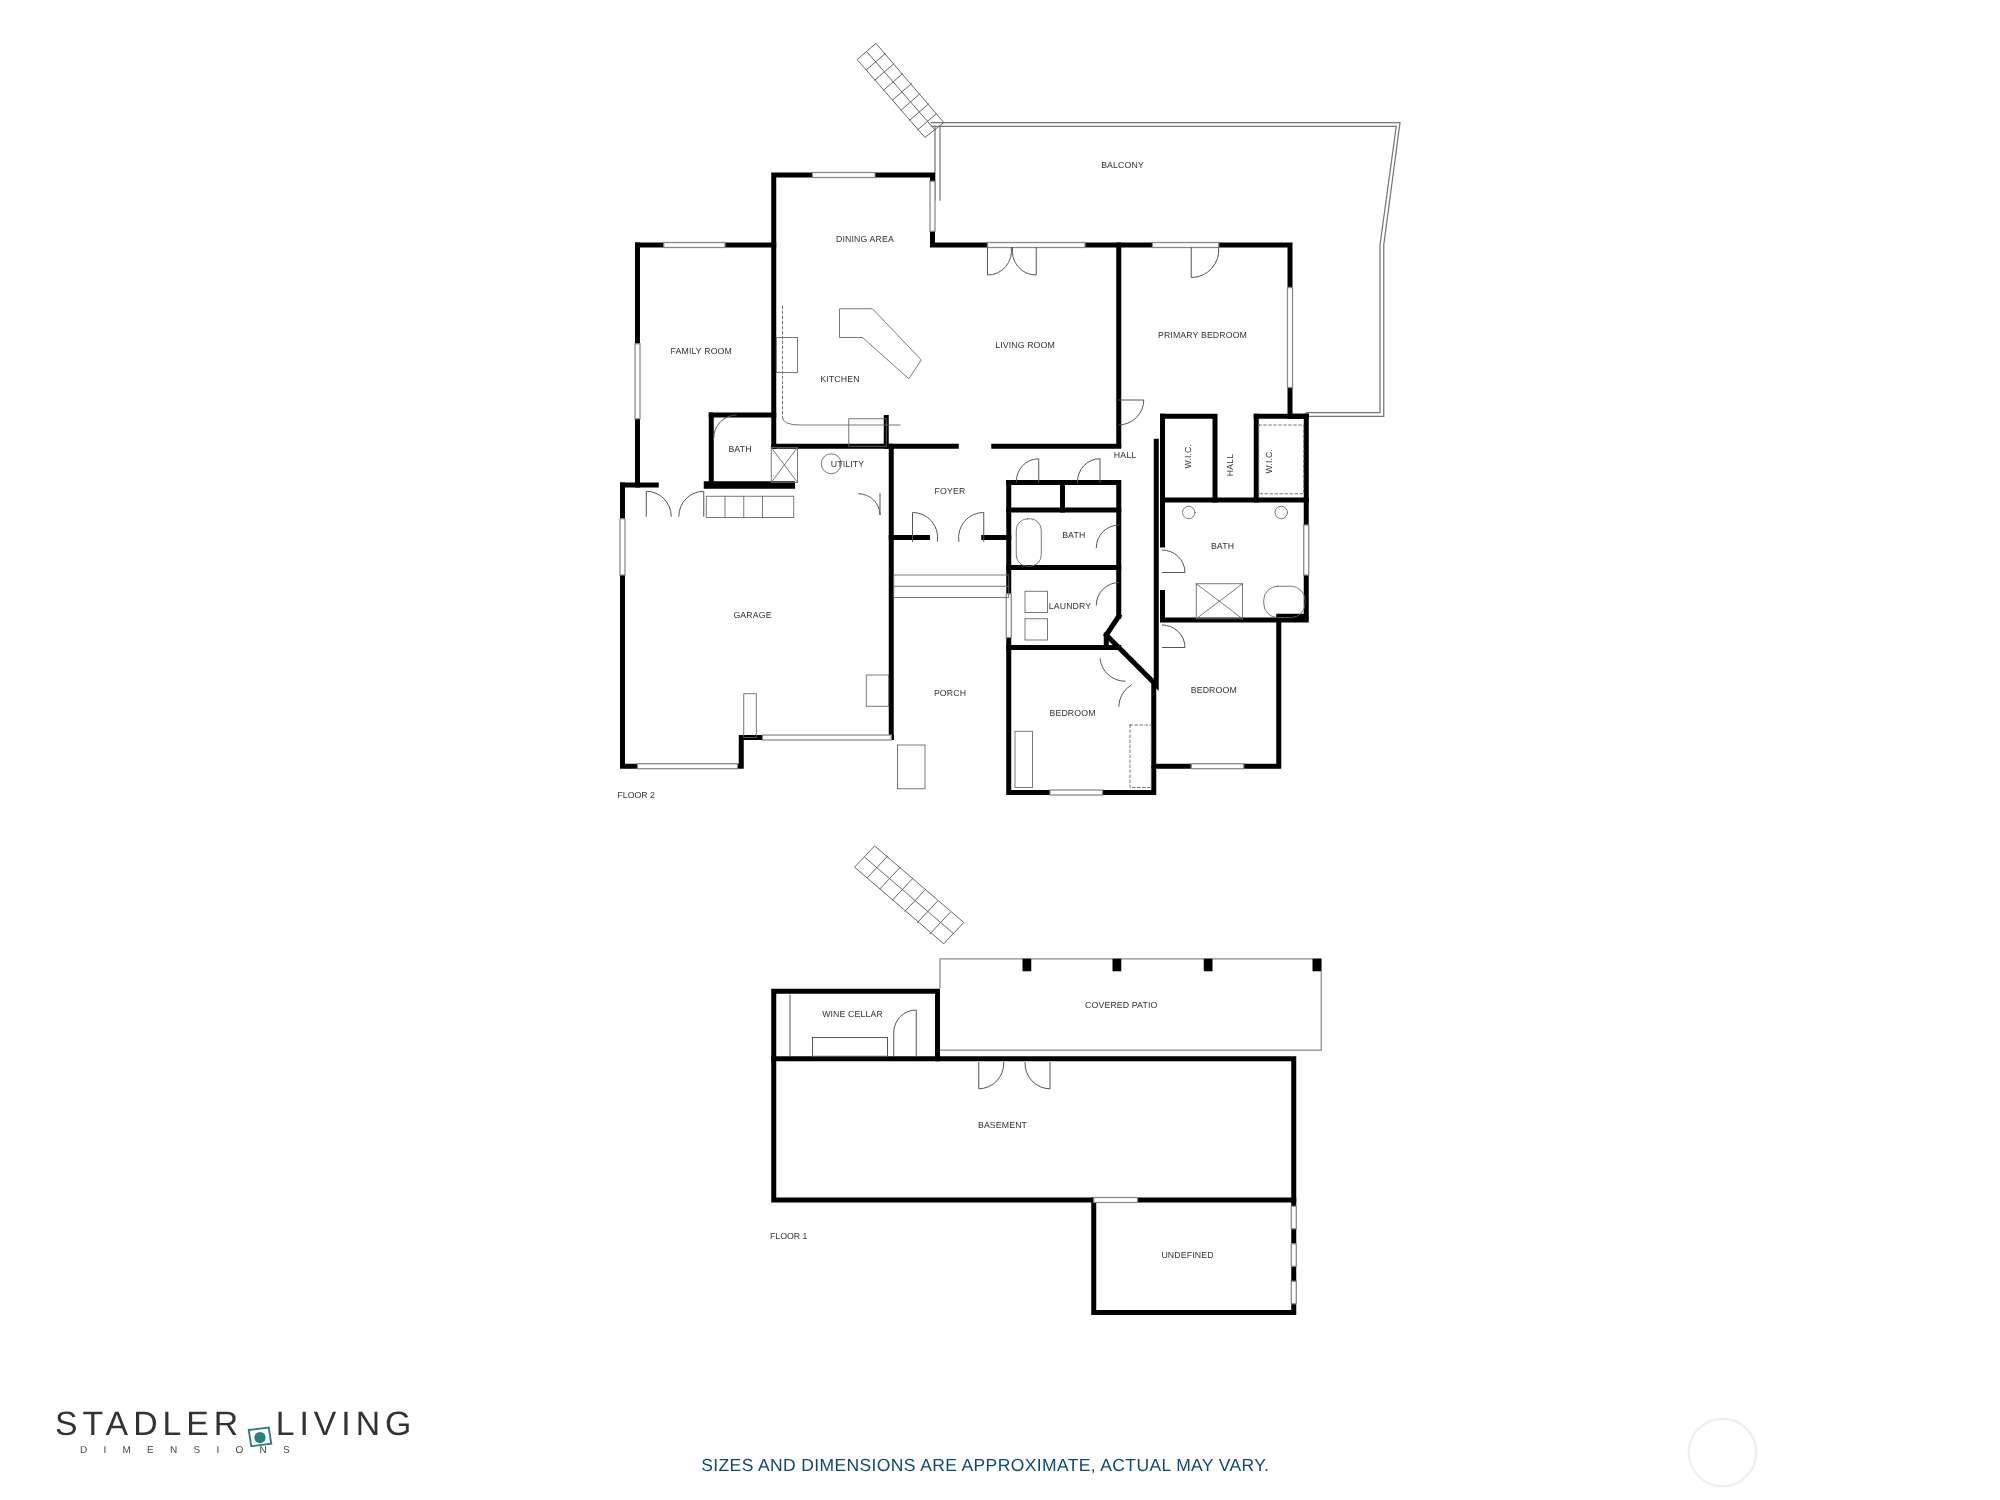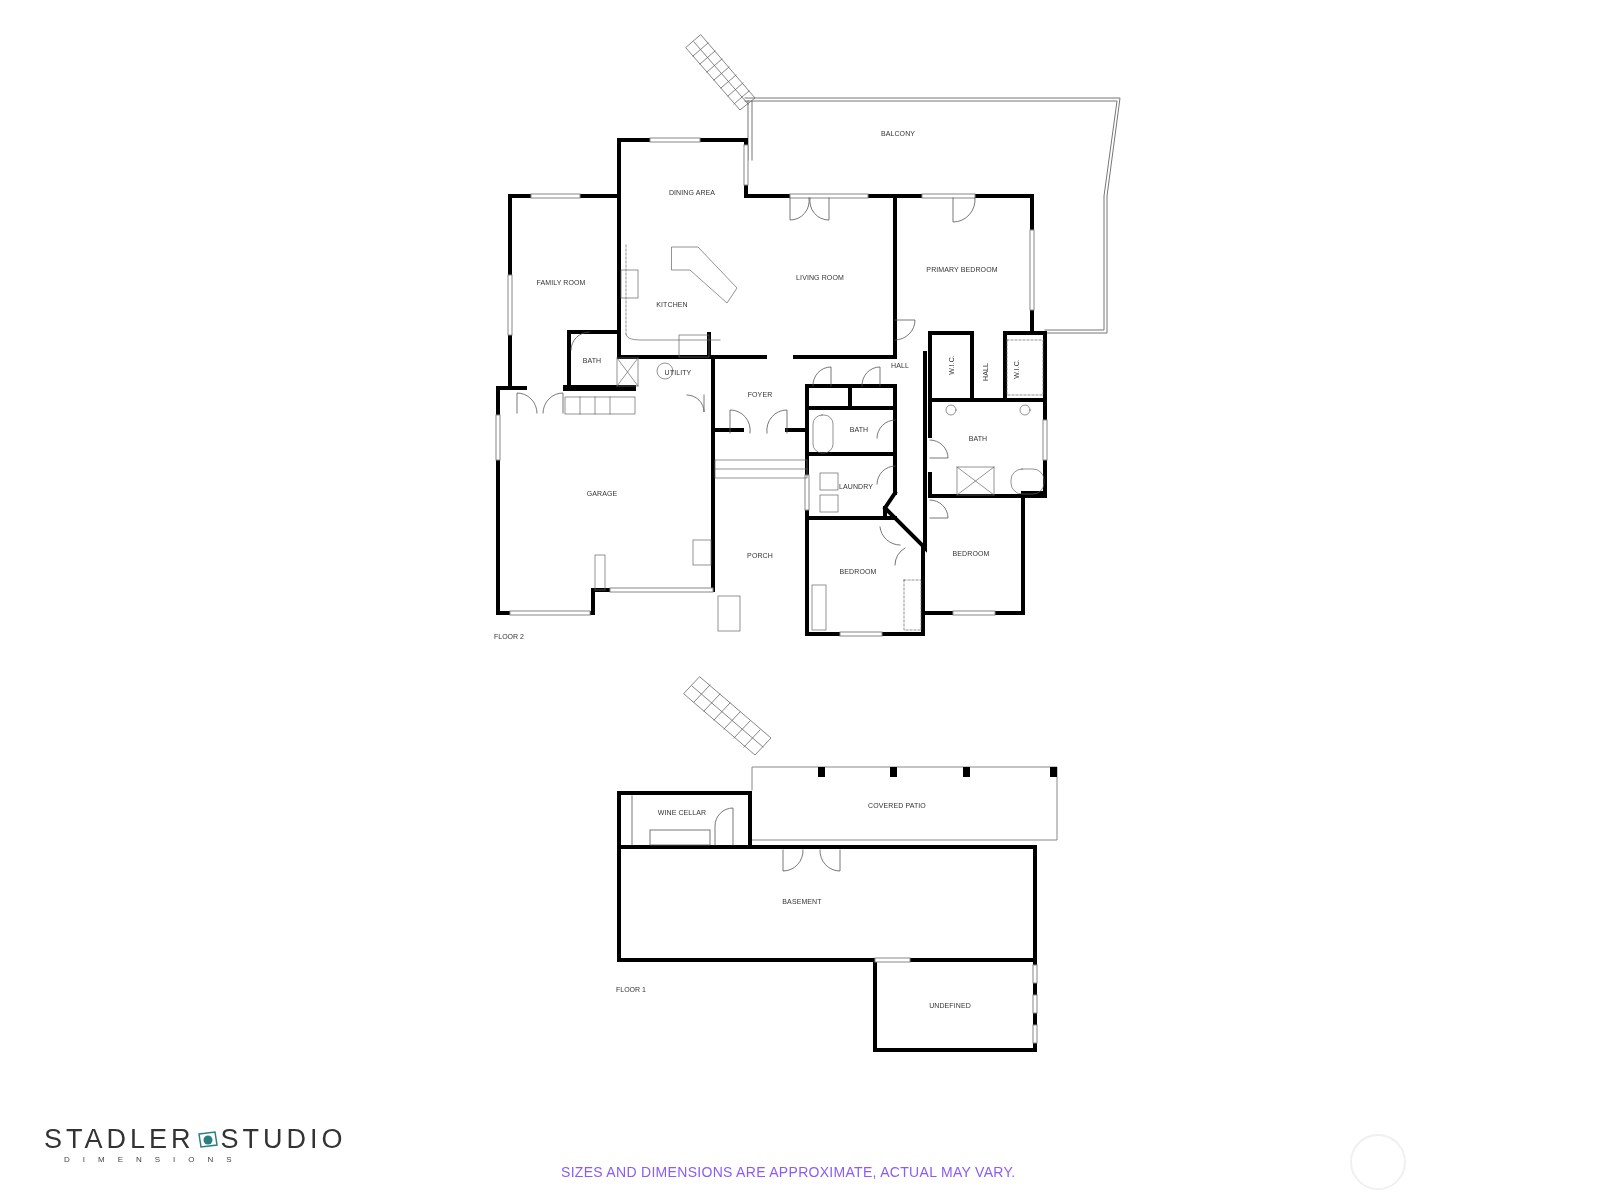--- a/index.html
+++ b/index.html
@@ -3,23 +3,23 @@
 <meta charset="utf-8">
 <style>
   html, body { margin:0; padding:0; background:#ffffff; }
   body { width:1600px; height:1200px; position:relative; overflow:hidden;
          font-family:"Liberation Sans", sans-serif; color:#222; }
   svg.plan { position:absolute; left:0; top:0; }
   .room-label { position:absolute; font-size:7px; letter-spacing:0.1px; color:#333;
                 transform:translate(-50%,-50%); white-space:nowrap; }
   .room-label.v { transform:translate(-50%,-50%) rotate(-90deg); }
   .floor-label { position:absolute; font-size:7px; color:#333; }
-  .disclaimer { position:absolute; left:561px; top:1164px; font-size:14px; letter-spacing:0.3px; color:#8b5cf6; }
+  .disclaimer { position:absolute; left:561px; top:1164px; font-size:14px; letter-spacing:0.3px; color:#0c4a6e; }
   .logo { position:absolute; left:44px; top:1126px; }
-  .logo-main { font-size:27px; letter-spacing:4px; font-weight:300; color:#333; line-height:27px; display:flex; align-items:flex-start; }
+  .logo-main { font-size:27px; letter-spacing:4px; font-weight:300; color:#333; line-height:27px; display:flex; align-items:flex-end; }
   .logo-cam { display:inline-block; width:22px; height:17px; margin:0 2px; position:relative; }
   .logo-sub { font-size:8px; letter-spacing:13px; color:#444; margin-left:20px; margin-top:2px; }
   .watermark { position:absolute; left:1350px; top:1134px; width:52px; height:52px; border:2px solid #f0f0f0; border-radius:50%; }
 </style>
 </head>
 <body>
 
 <svg class="plan" width="1600" height="1200" viewBox="0 0 1600 1200">
   <g fill="none" stroke="#000" stroke-linecap="square">
 
@@ -231,18 +231,18 @@
 
 <div class="logo">
   <div class="logo-main">
     <span>STADLER</span>
     <span class="logo-cam">
       <svg width="22" height="17" viewBox="0 0 22 17">
         <polygon points="2,3 18,1 20,14 4,16" fill="none" stroke="#2a7f80" stroke-width="1.5"></polygon>
         <circle cx="11" cy="9" r="4.5" fill="#2a7f80"></circle>
       </svg>
     </span>
-    <span>STUDIO</span>
+    <span>LIVING</span>
   </div>
   <div class="logo-sub">DIMENSIONS</div>
 </div>
 <div class="disclaimer">SIZES AND DIMENSIONS ARE APPROXIMATE, ACTUAL MAY VARY.</div>
 <div class="watermark"></div>
 
 </body></html>

